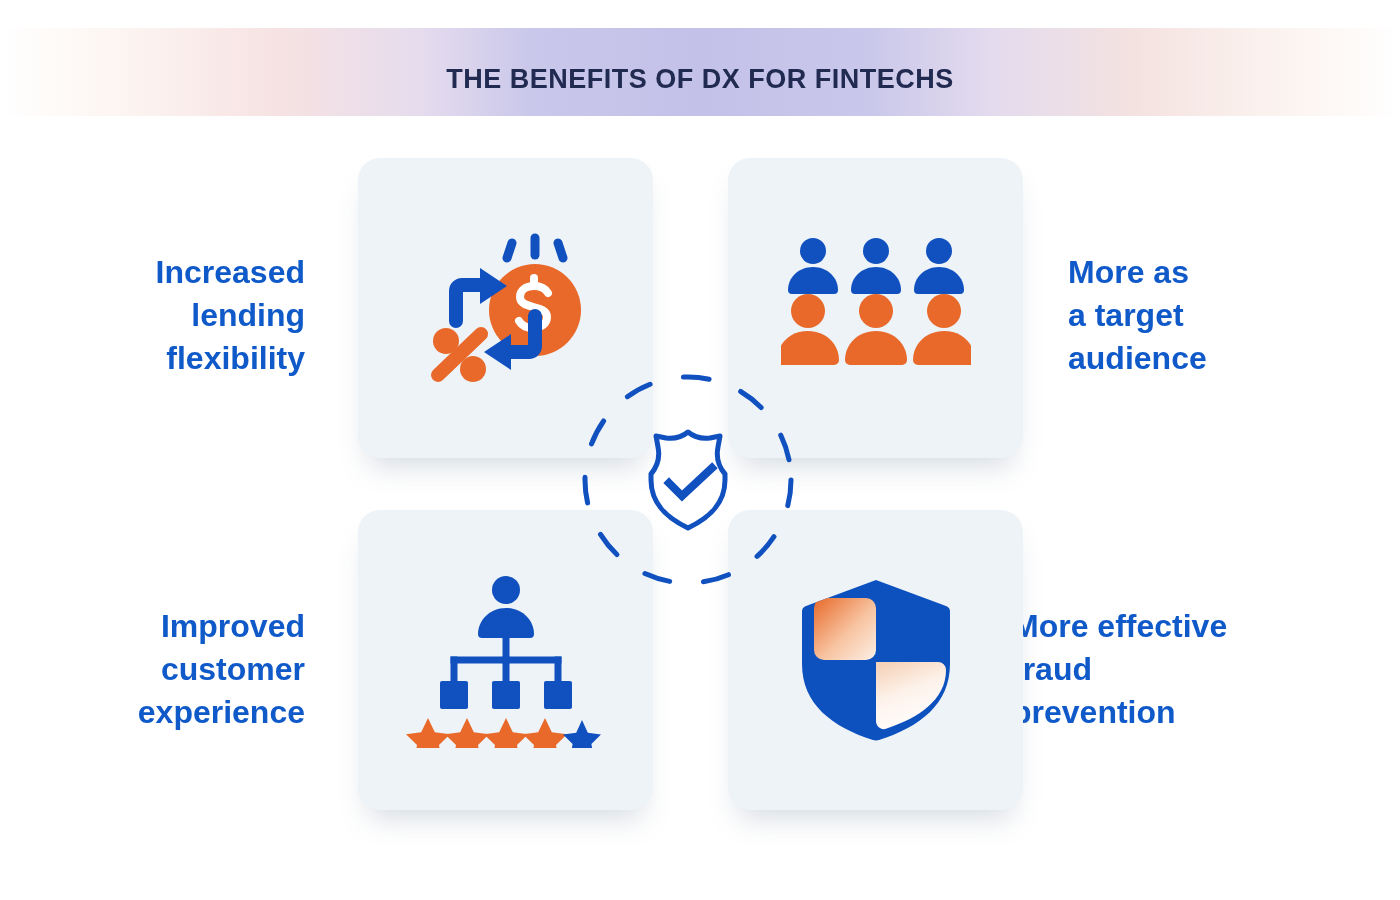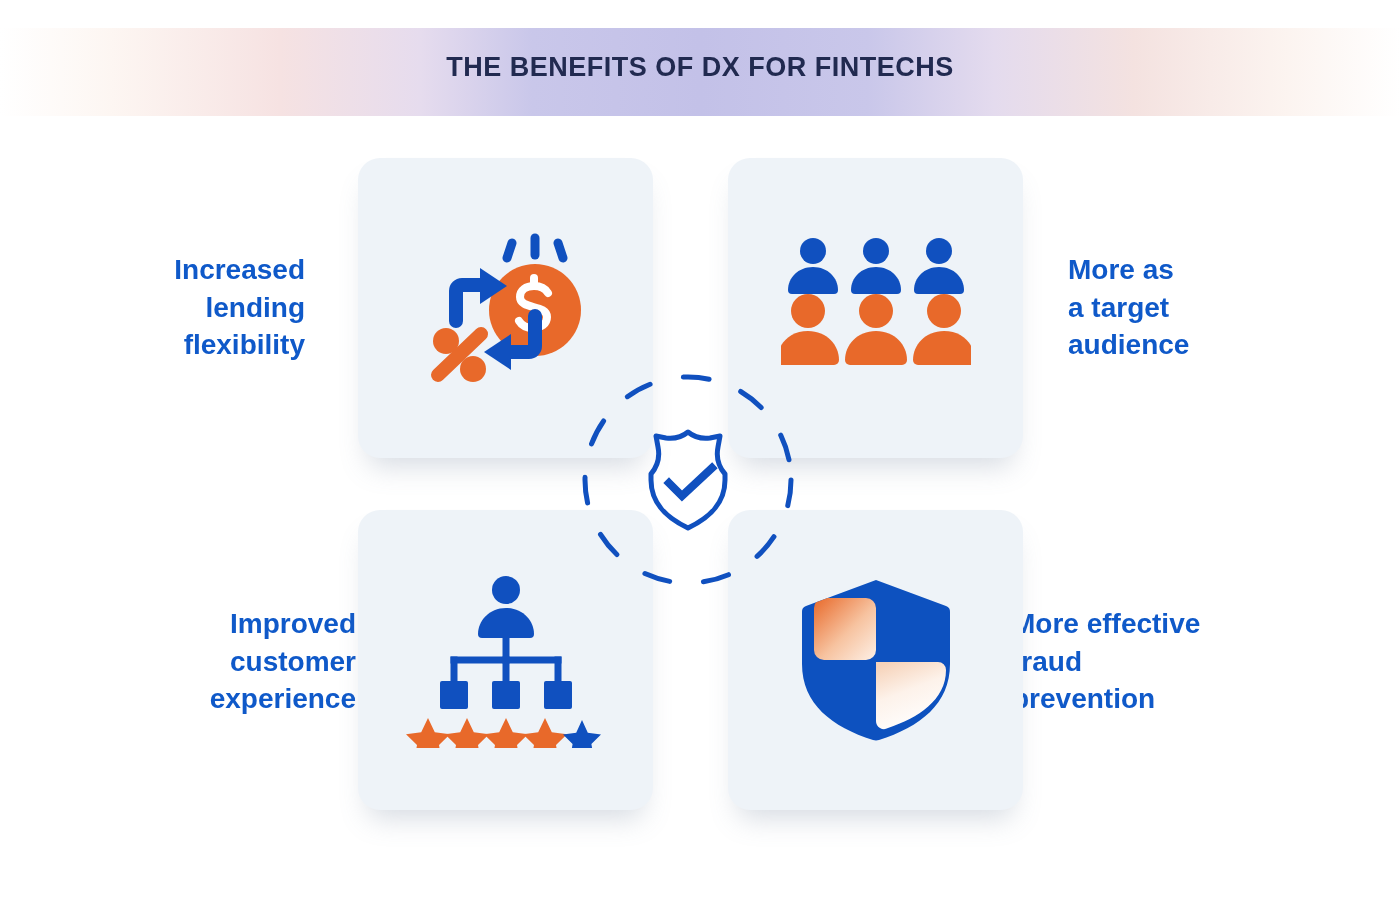--- a/index.html
+++ b/index.html
@@ -26,21 +26,21 @@
         #c9c7ea 38%,
         #c3c1e8 50%,
         #c9c7ea 62%,
         #e4dbee 71%,
         #f4e2e0 81%,
         #fcf4f0 92%,
         #ffffff 100%);
   }
   .header-title {
     position: absolute;
-    left: 0; top: 52px;
+    left: 0; top: 64px;
     width: 1400px;
     text-align: center;
     font-size: 27px;
     font-weight: 700;
     letter-spacing: 0.5px;
     color: #212a50;
     font-family: "Liberation Sans", "DejaVu Sans", sans-serif;
   }
 
   
@@ -55,29 +55,29 @@
     justify-content: center;
   }
   #card-tl { left: 358px; top: 158px; }
   #card-tr { left: 728px; top: 158px; }
   #card-bl { left: 358px; top: 510px; }
   #card-br { left: 728px; top: 510px; }
 
   
   .label {
     position: absolute;
-    font-size: 28px;
+    font-size: 32px;
     font-weight: 700;
     line-height: 1.34;
     color: #0f59c9;
     white-space: pre-line;
   }
   #label-tl { right: 1095px; top: 251px; text-align: right; width: 260px; }
   #label-tr { left: 1068px; top: 251px; text-align: left; width: 280px; }
-  #label-bl { right: 1044px; top: 605px; text-align: right; width: 260px; }
+  #label-bl { right: 1095px; top: 605px; text-align: right; width: 260px; }
   #label-br { left: 1012px; top: 605px; text-align: left; width: 290px; }
 
   
   .center-emblem {
     position: absolute;
     left: 568px; top: 360px;
     width: 240px; height: 240px;
     pointer-events: none;
   }
 

